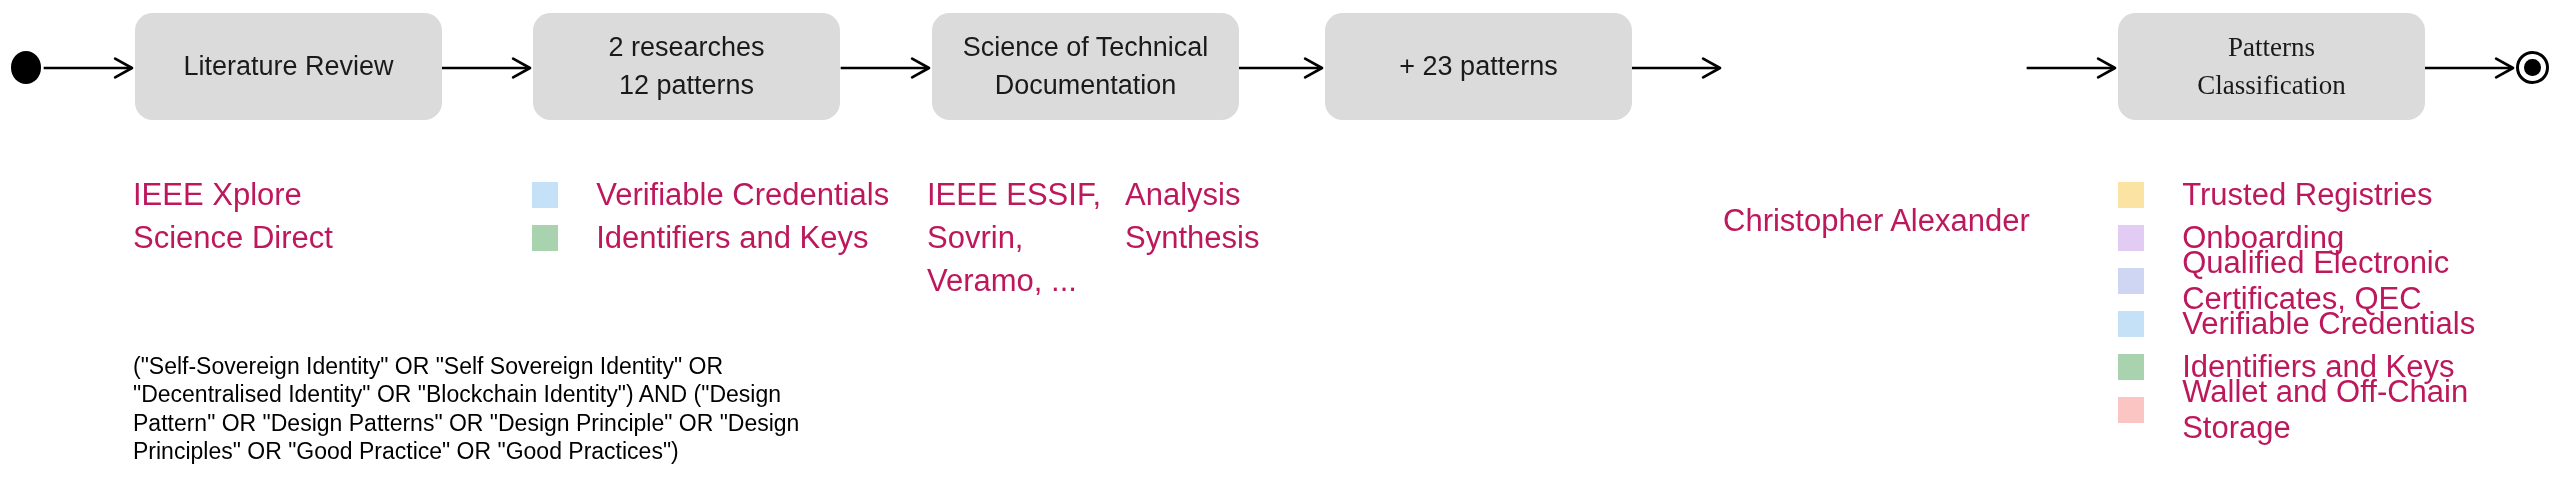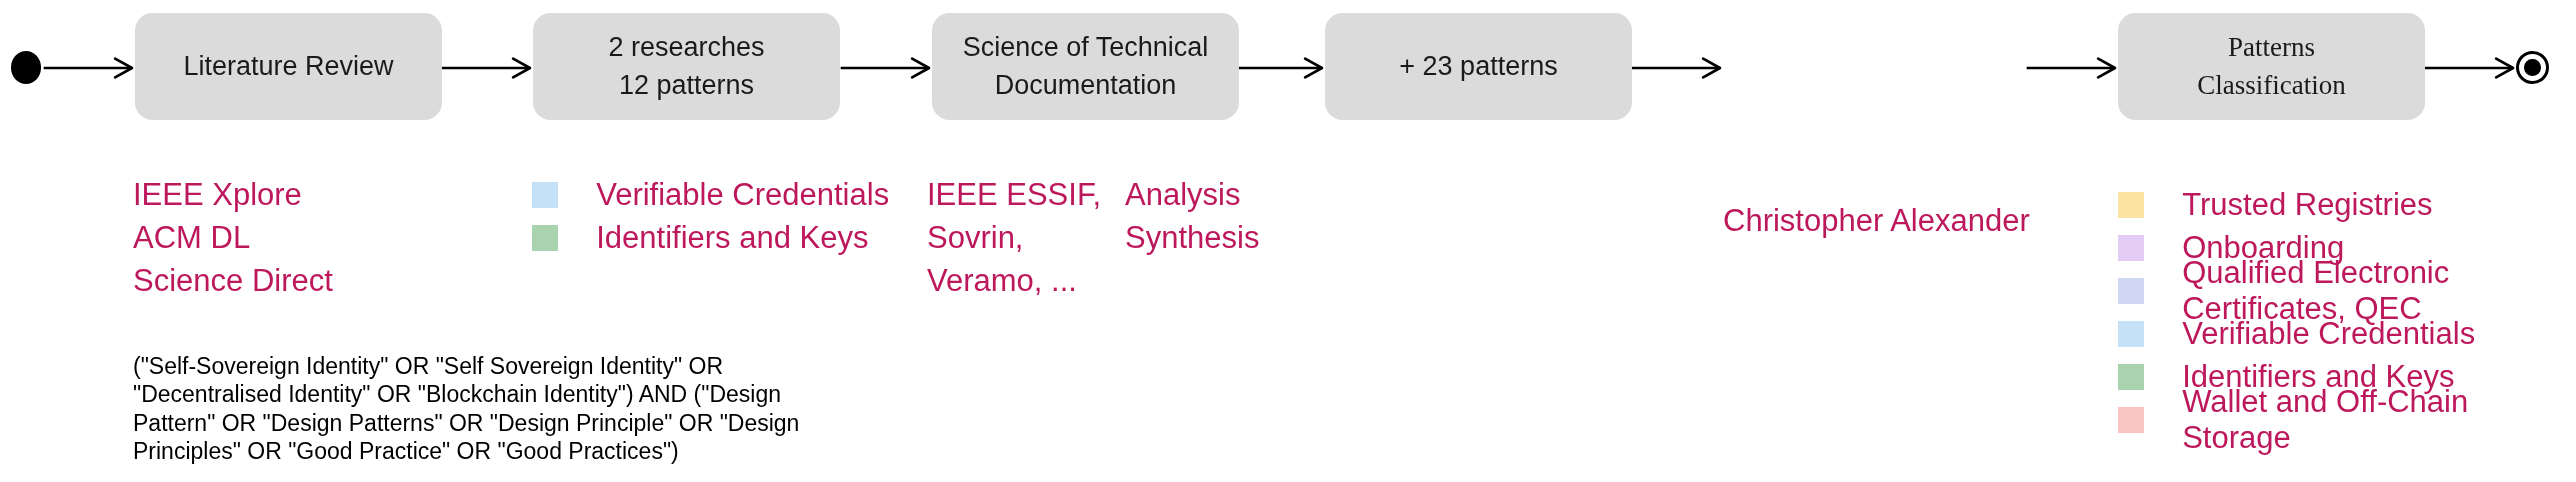--- a/index.html
+++ b/index.html
@@ -38,21 +38,21 @@
   .flow-arrow svg{display:block;}
 
   
   .anno{position:absolute;font-size:31px;color:#be185d;}
   .anno .row{height:43px;display:flex;align-items:center;}
   .col1{left:133px;top:173px;}
   .col2{left:532px;top:173px;}
   .col3a{left:927px;top:173px;}
   .col3b{left:1125px;top:173px;}
   .col5{left:1723px;top:173px;margin-top:26px;}
-  .col6{left:2118px;top:183px;}
+  .col6{left:2118px;top:173px;}
 
   .legend-row{height:43px;display:flex;align-items:center;gap:24px;}
   .swatch{width:26px;height:26px;margin-right:14.2px;flex:0 0 auto;}
 
   .query{
     position:absolute;left:133px;top:352px;width:758px;
     font-size:23px;line-height:28.4px;color:#000;white-space:pre-line;
   }
 </style>
 </head>
@@ -113,21 +113,20 @@
   <div class="flow-box b4">+ 23 patterns</div>
   <div class="flow-box b6">Patterns
 Classification</div>
 
   <div class="end-node">
       <div class="dot"></div>
     </div>
 
   <div class="anno col1">
     <div class="row">IEEE Xplore</div>
-    <div class="row">ACM DL</div>
     <div class="row">Science Direct</div>
   </div>
 
   <div class="query">("Self-Sovereign Identity" OR "Self Sovereign Identity" OR
 "Decentralised Identity" OR "Blockchain Identity") AND ("Design
 Pattern" OR "Design Patterns" OR "Design Principle" OR "Design
 Principles" OR "Good Practice" OR "Good Practices")</div>
 
   <div class="anno col2">
     <div class="legend-row">

